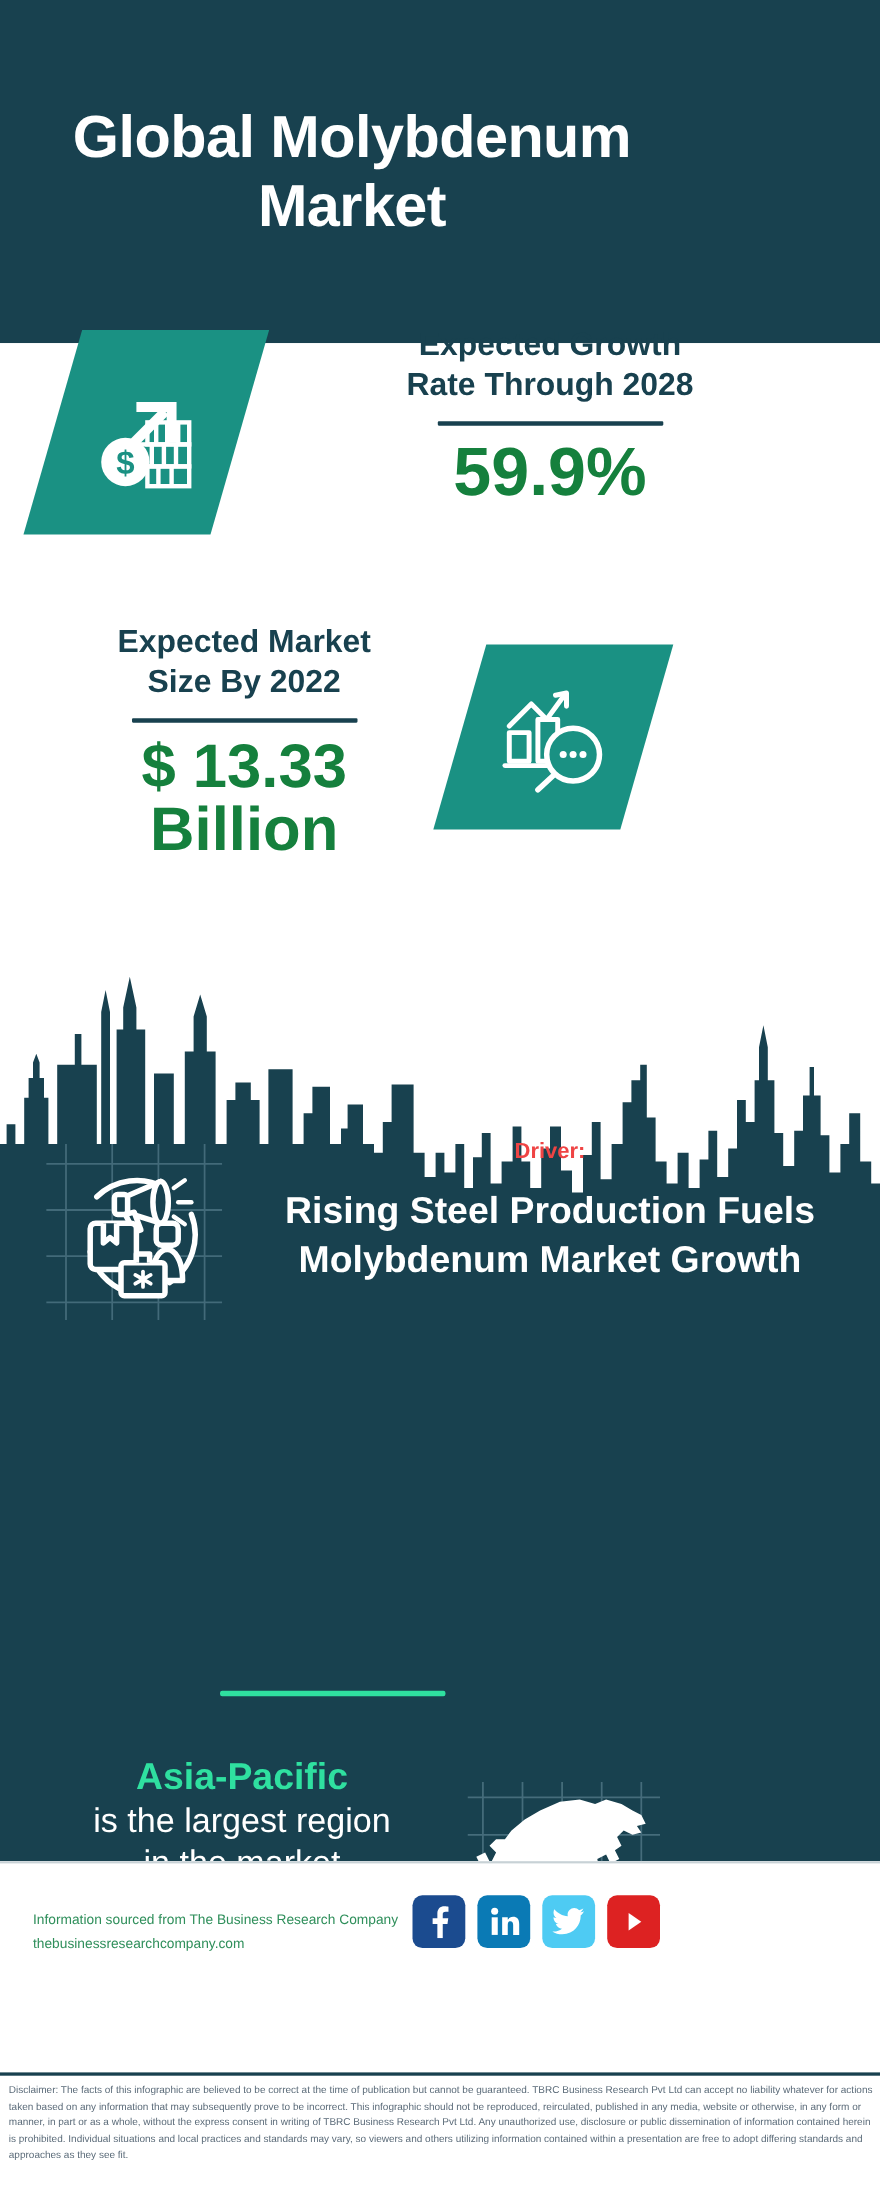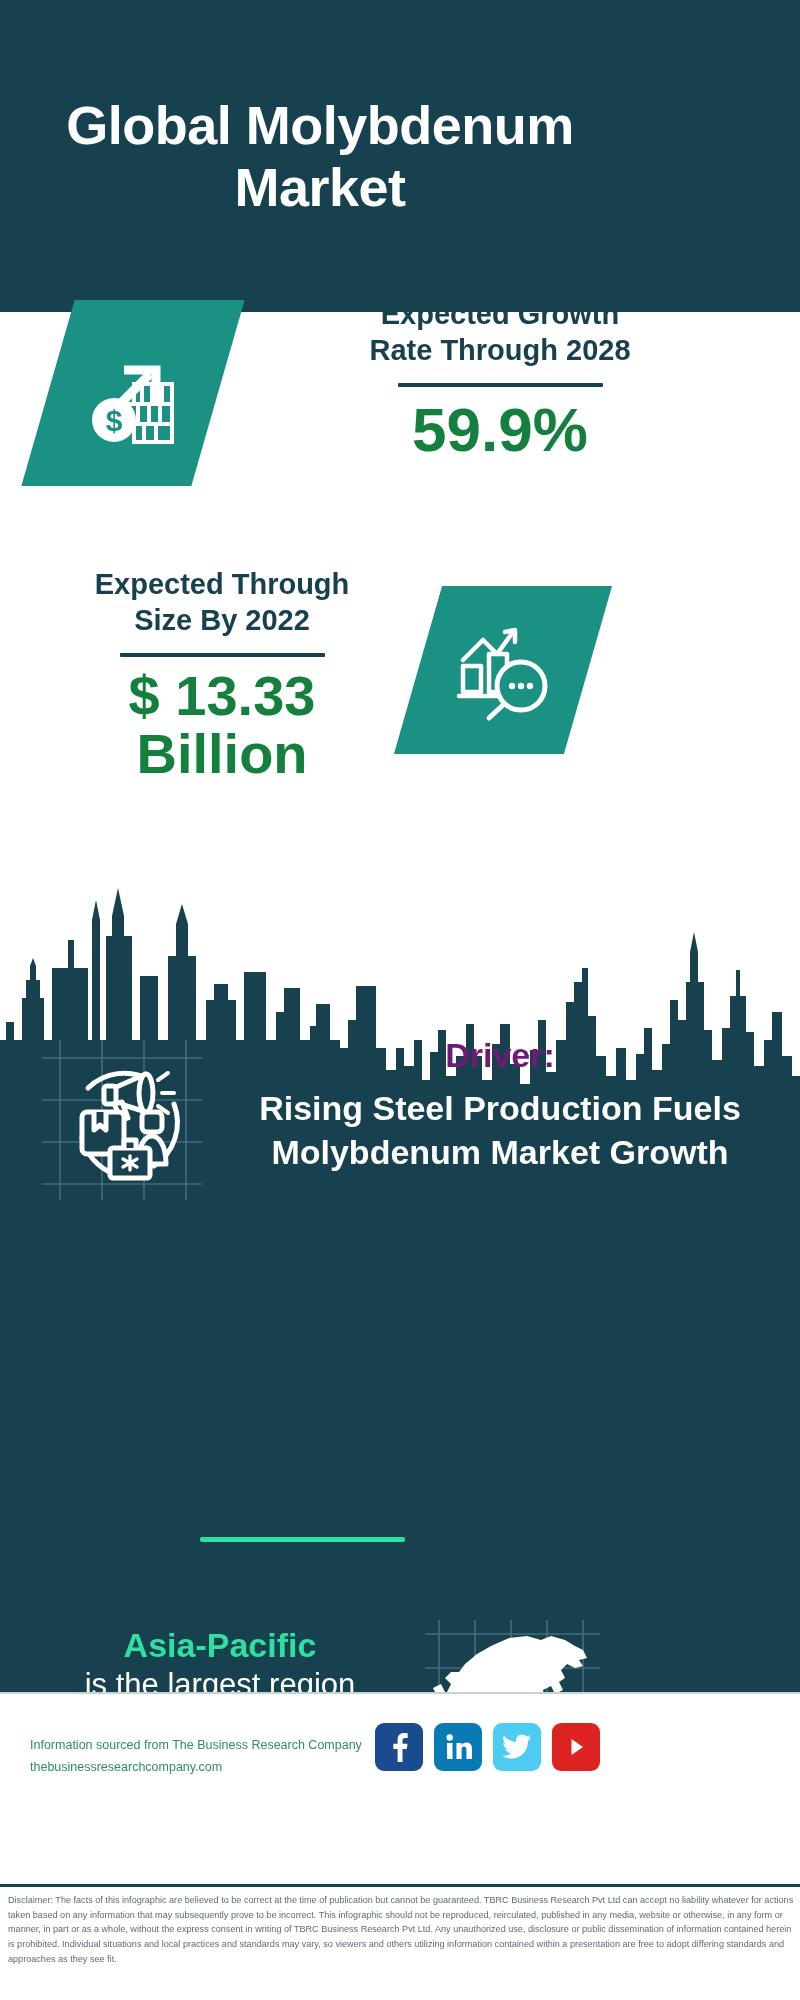--- a/index.html
+++ b/index.html
@@ -74,38 +74,38 @@
   .skyline{
     position:absolute;left:0;top:0;width:800px;height:812px;
     display:block;
   }
 
   
   .driver-block{
     position:absolute;left:215px;top:1035px;width:570px;text-align:center;
   }
   .driver-head{
-    color:#701a75;font-size:34px;font-weight:bold;line-height:1.2;margin-bottom:10px;
+    color:#ef4444;font-size:20px;font-weight:bold;line-height:1.2;margin-bottom:20px;
   }
   .driver-text{
     color:#ffffff;font-size:34px;font-weight:bold;line-height:1.3;
   }
   .driver-icon-wrap{
     position:absolute;left:42px;top:1040px;width:155px;height:155px;
   }
 
   
   .green-rule{
     position:absolute;left:200px;top:1537px;width:205px;height:5px;
     background:#2fe0a0;border-radius:2px;
   }
 
   
   .region-block{
-    position:absolute;left:20px;top:1595px;width:400px;text-align:center;margin-top:30px;
+    position:absolute;left:20px;top:1595px;width:400px;text-align:center;
   }
   .region-head{
     color:#2fe0a0;font-size:34px;font-weight:bold;line-height:1.2;
   }
   .region-text{
     color:#ffffff;font-size:31px;font-weight:normal;line-height:1.25;
   }
   .map-wrap{
     position:absolute;left:425px;top:1620px;width:175px;height:145px;
   }
@@ -205,21 +205,21 @@
       </g>
       <g fill="#fff">
         <circle cx="63" cy="70" r="3.2"></circle>
         <circle cx="72" cy="70" r="3.2"></circle>
         <circle cx="81" cy="70" r="3.2"></circle>
       </g>
     </svg>
   </div>
 
   <div class="stat2">
-    <div class="stat-label">Expected Through</div>
+    <div class="stat-label">Expected Market</div>
     <div class="stat-label">Size By 2022</div>
     <div class="rule"></div>
     <div class="stat-value">$ 13.33</div>
     <div class="stat-value">Billion</div>
   </div>
 
   <div class="dark-zone">
     <svg class="skyline" viewBox="0 0 800 812" preserveAspectRatio="none">
       <path fill="#18414f" d="
         M0 160 L6 160 L6 142 L14 142 L14 160 L22 160 L22 118 L26 118 L26 100

